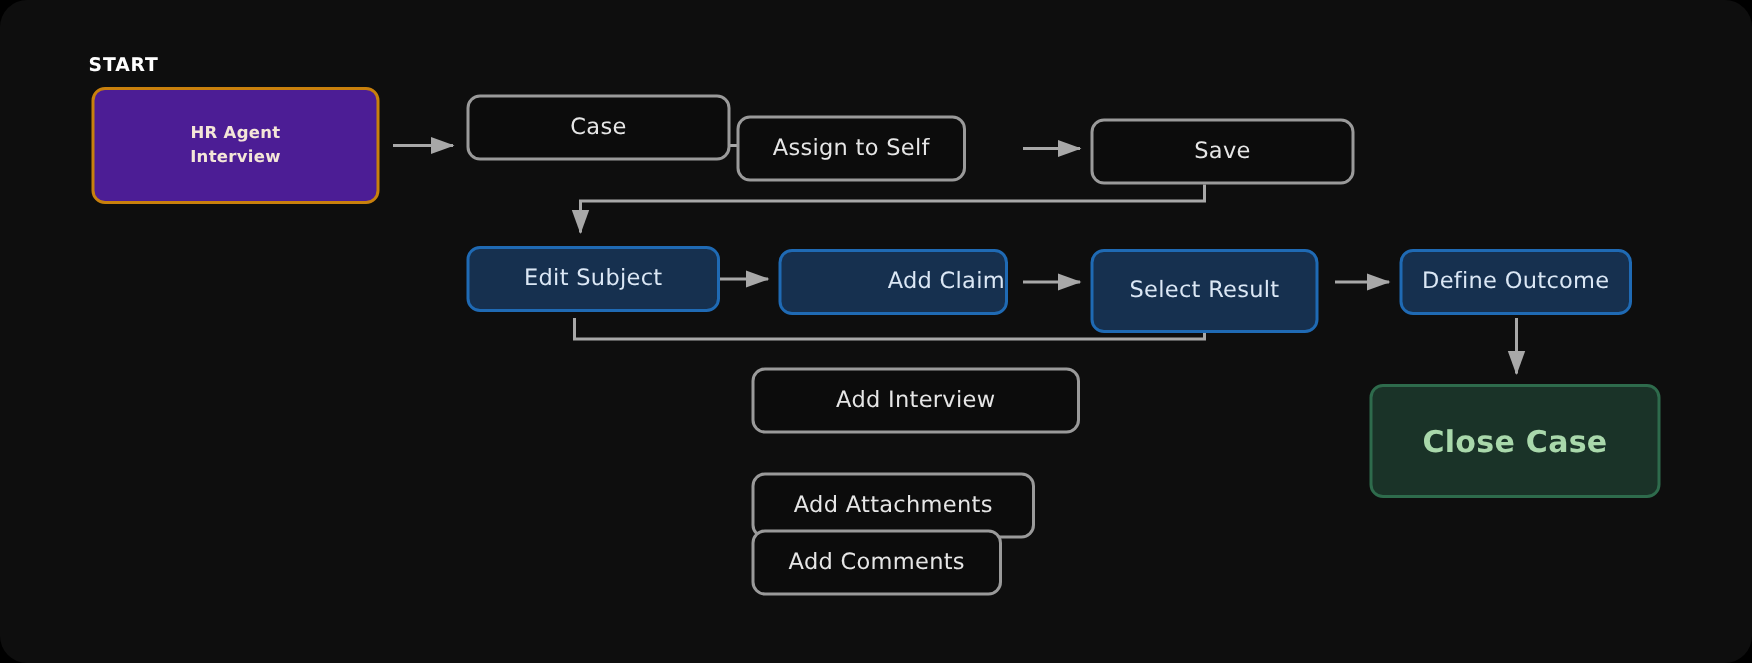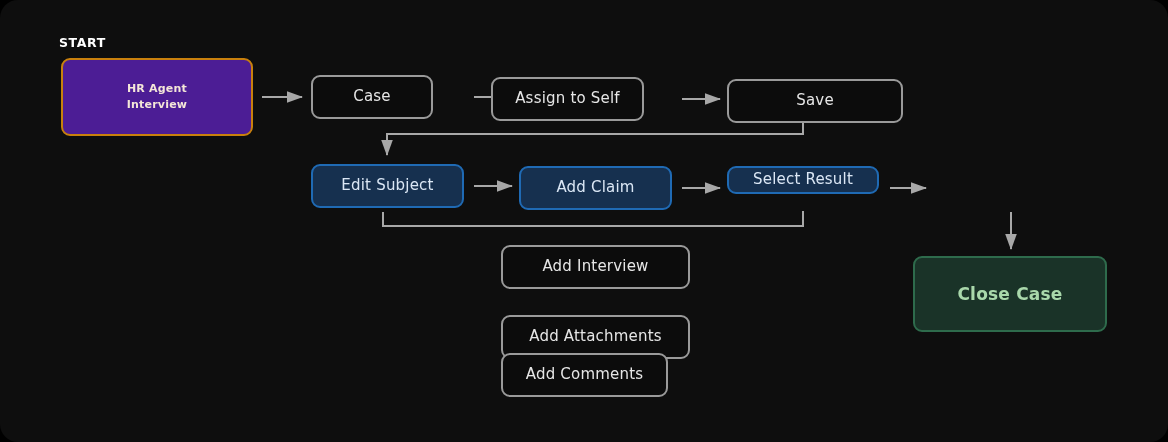--- a/index.html
+++ b/index.html
@@ -53,21 +53,21 @@
     background: #16304f;
     border-color: #1f6ab4;
     color: #dbe7f5;
     font-size: 15px;
   }
   .n-end {
     background: #1a3328;
     border-color: #2e6b4c;
     color: #a9d8ab;
     font-weight: bold;
-    font-size: 17px;
+    font-size: 20px;
   }
   .caption {
     position: absolute;
     color: #ffffff;
     font-weight: bold;
     font-size: 12.5px;
     letter-spacing: 0.6px;
   }
   svg.edges {
     position: absolute;
@@ -115,46 +115,49 @@
     <path class="edge-line" d="M1011,212 L1011,249" marker-end="url(#ah)"></path>
   </svg>
 
   <div class="caption" style="left:59px; top:35px;">START</div>
 
   <div class="node n-start" style="left:61px; top:58px; width:192px; height:78px;">
     <span class="node-line">HR Agent</span>
     <span class="node-line">Interview</span>
   </div>
 
-  <div class="node n-plain" style="left:311px; top:75px; width:122px; height:44px;">
+  <div class="node n-plain" style="left:311px; top:63px; width:176px; height:44px;">
     <span>Case</span>
   </div>
 
   <div class="node n-plain" style="left:491px; top:77px; width:153px; height:44px;">
     <span>Assign to Self</span>
   </div>
 
   <div class="node n-plain" style="left:727px; top:79px; width:176px; height:44px;">
     <span>Save</span>
   </div>
 
-  <div class="node n-blue" style="left:311px; top:164px; width:153px; height:44px;">
+  <div class="node n-blue" style="left:311px; top:164px; width:169px; height:44px;">
     <span>Edit Subject</span>
   </div>
 
-  <div class="node n-blue" style="left:519px; top:166px; width:153px; height:44px;">
+  <div class="node n-blue" style="left:519px; top:166px; width:153px; height:44px;align-items:flex-end;">
     <span>Add Claim</span>
   </div>
 
-  <div class="node n-blue" style="left:727px; top:166px; width:152px; height:28px;">
+  <div class="node n-blue" style="left:727px; top:166px; width:152px; height:56px;">
     <span>Select Result</span>
   </div>
 
+  <div class="node n-blue" style="left:933px; top:166px; width:155px; height:44px;">
+    <span>Define Outcome</span>
+  </div>
 
-  <div class="node n-plain" style="left:501px; top:245px; width:189px; height:44px;">
+  <div class="node n-plain" style="left:501px; top:245px; width:219px; height:44px;">
     <span>Add Interview</span>
   </div>
 
   <div class="node n-plain" style="left:501px; top:299px; width:189px; height:44px;margin-top:16px;">
     <span>Add Attachments</span>
   </div>
 
   <div class="node n-plain" style="left:501px; top:353px; width:167px; height:44px;">
     <span>Add Comments</span>
   </div>

